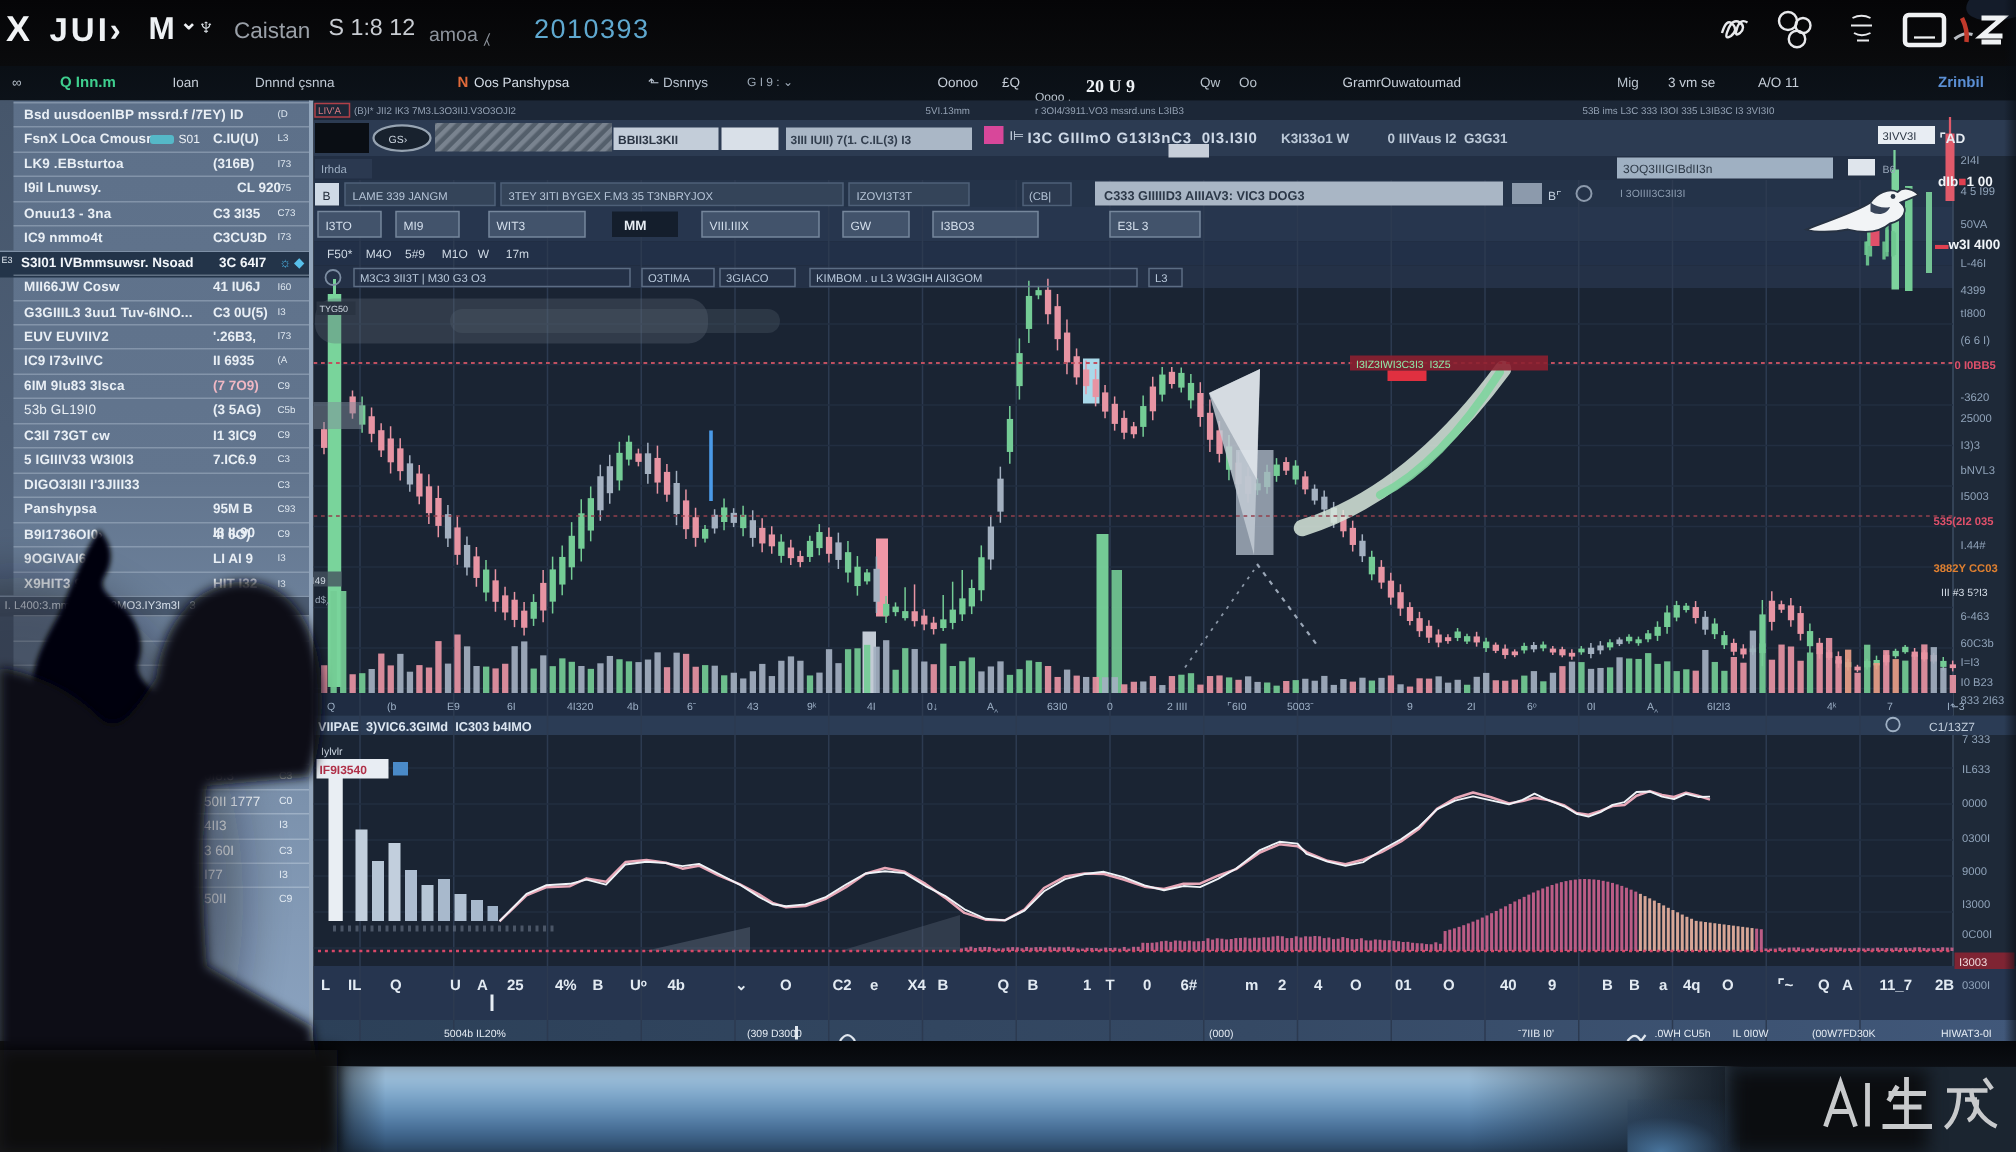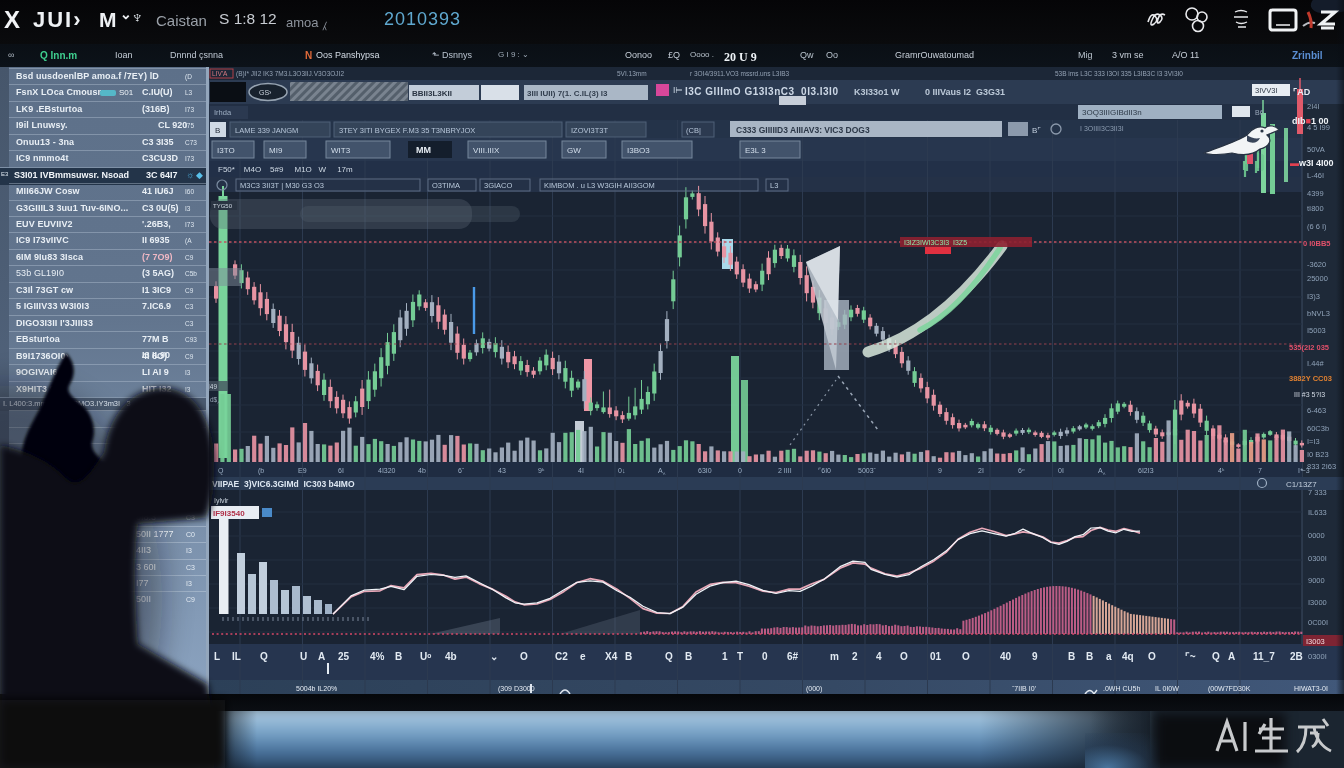--- a/index.html
+++ b/index.html
@@ -9,21 +9,21 @@
 <div class="ab" style="left:0;top:0;width:1344px;height:44px;background:linear-gradient(180deg,#050507,#0a0b0d);"></div>
 <div class="ab" style="left:1310px;top:-14px;width:60px;height:26px;background:#141c2a;border-radius:50%;transform:rotate(-15deg);"></div>
 <div class="t" style="left:4px;top:6px;color:#f2f4f6;font-size:24px;font-weight:bold;">X</div>
 <div class="t" style="left:33px;top:7px;color:#eef1f4;font-size:22px;font-weight:bold;letter-spacing:2px;">JUI›</div>
 <div class="t" style="left:99px;top:8px;color:#eef1f4;font-size:21px;font-weight:bold;">M</div>
 <div class="t" style="left:120px;top:6px;color:#eef1f4;font-size:14px;font-weight:bold;">⌄</div>
 <div class="t" style="left:131px;top:8px;color:#dfe5ea;font-size:17px;font-weight:bold;">♆</div>
 <div class="t" style="left:156px;top:12px;color:#9aa0a8;font-size:15px;">Caistan</div>
 <div class="t" style="left:219px;top:10px;color:#c8ccd2;font-size:15.5px;">S 1:8 12</div>
 <div class="t" style="left:286px;top:13px;color:#8d939c;font-size:13px;">amoa ⁁</div>
-<div class="t" style="left:356px;top:9px;color:#5fa8cf;font-size:18px;letter-spacing:1px;margin-left:28px;">2010393</div>
+<div class="t" style="left:356px;top:9px;color:#5fa8cf;font-size:18px;letter-spacing:1px;">2010393</div>
 <svg class="ab" style="left:1140px;top:4px;" width="200" height="30" viewBox="0 0 200 30">
 <g stroke="#e8e9ec" fill="none" stroke-width="1.6">
 <path d="M8,18 q3,-10 7,-6 q4,4 -1,8 q-5,3 -2,-4 q3,-8 8,-5 q4,3 0,7 q-4,3 -2,-3 q2,-7 7,-4"></path>
 <circle cx="52" cy="10" r="6"></circle>
         <circle cx="62" cy="13" r="5"></circle>
         <circle cx="58" cy="22" r="5.5"></circle>
 <path d="M95,8 q6,-3 12,0 M94,13 h14 M96,18 q5,3 11,0 M98,23 h8" stroke-width="1.3"></path>
 </g>
 <rect x="130" y="6" width="26" height="20" rx="2.5" fill="none" stroke="#f0f2f4" stroke-width="3"></rect>
 <line x1="136" y1="21" x2="150" y2="21" stroke="#f0f2f4" stroke-width="1.5"></line>
@@ -35,33 +35,33 @@
 <div class="t" style="left:8px;top:50px;color:#aeb8c2;font-size:9px;">∞</div>
 <div class="t" style="left:40px;top:50px;color:#3fcf8f;font-size:10px;"><b>Q Inn.m</b></div>
 <div class="t" style="left:115px;top:50px;color:#c6ced8;font-size:9px;">Ioan</div>
 <div class="t" style="left:170px;top:50px;color:#c0c9d4;font-size:9px;">Dnnnd çsnna</div>
 <div class="t" style="left:305px;top:50px;color:#e06a3a;font-size:10px;"><b>N</b></div>
 <div class="t" style="left:316px;top:50px;color:#d4dce6;font-size:9px;">Oos Panshypsa</div>
 <div class="t" style="left:432px;top:50px;color:#b9c3cf;font-size:9px;">⬑ Dsnnys</div>
 <div class="t" style="left:498px;top:50px;color:#9fabb8;font-size:8px;">G I 9 : ⌄</div>
 <div class="t" style="left:625px;top:50px;color:#c6ced8;font-size:9px;">Oonoo</div>
 <div class="t" style="left:668px;top:50px;color:#c6ced8;font-size:9px;">£Q</div>
-<div class="t" style="left:690px;top:50px;color:#b8c2cc;font-size:8px;text-align:right;">Oooo .</div>
+<div class="t" style="left:690px;top:60px;color:#b8c2cc;font-size:8px;text-align:right;">Oooo .</div>
 <div class="t" style="left:724px;top:50px;color:#eef2f6;font-size:10px;font-family:Liberation Serif, serif;"><b style="font-size:12px">20 U 9</b></div>
 <div class="t" style="left:800px;top:50px;color:#b8c2cc;font-size:9px;">Qw</div>
 <div class="t" style="left:826px;top:50px;color:#b8c2cc;font-size:9px;">Oo</div>
 <div class="t" style="left:895px;top:50px;color:#c6ced8;font-size:9px;">GramrOuwatoumad</div>
 <div class="t" style="left:1078px;top:50px;color:#b8c2cc;font-size:9px;">Mig</div>
 <div class="t" style="left:1112px;top:50px;color:#c6ced8;font-size:9px;">3 vm se</div>
 <div class="t" style="left:1172px;top:50px;color:#c6ced8;font-size:9px;">A/O 11</div>
 <div class="t" style="left:1292px;top:50px;color:#5b8fd4;font-size:10px;"><b>Zrinbil</b></div>
 <div class="ab" style="left:0;top:67px;width:207px;height:629px;background:linear-gradient(180deg,#5d7089 0%,#62758e 40%,#7c92ad 75%,#8ba3c0 100%);"></div>
 <div class="ab" style="left:0;top:67px;width:9px;height:629px;background:linear-gradient(180deg,#46566b,#5a6d88);"></div>
 <div class="ab" style="left:9px;top:68px;width:198px;height:17px;border-top:1px solid rgba(180,195,212,0.42);"></div>
-<div class="t" style="left:16px;top:71px;color:#e9eff5;font-size:9px;font-weight:bold;letter-spacing:0.1px;">Bsd  uusdoenlBP  amoa.f /7EY) lD</div>
+<div class="t" style="left:16px;top:71px;color:#e9eff5;font-size:9px;font-weight:bold;letter-spacing:0.1px;">Bsd  uusdoenlBP  mssrd.f /7EY) lD</div>
 <div class="t" style="left:142px;top:71px;color:#e9eff5;font-size:9px;font-weight:bold;"></div>
 <div class="t" style="left:185px;top:73px;color:#dde6ef;font-size:6.5px;">(D</div>
 <div class="ab" style="left:9px;top:84px;width:198px;height:17px;border-top:1px solid rgba(180,195,212,0.42);"></div>
 <div class="t" style="left:16px;top:87px;color:#e9eff5;font-size:9px;font-weight:bold;letter-spacing:0.1px;">FsnX LOca  Cmousr</div>
 <div class="t" style="left:142px;top:87px;color:#e9eff5;font-size:9px;font-weight:bold;text-align:center;">C.IU(U)</div>
 <div class="t" style="left:185px;top:89px;color:#dde6ef;font-size:6.5px;">L3</div>
 <div class="ab" style="left:100px;top:90px;width:16px;height:6px;background:#55b8c8;border-radius:2px;"></div>
 <div class="t" style="left:119px;top:88px;color:#eef3f8;font-size:8px;">S01</div>
 <div class="ab" style="left:9px;top:101px;width:198px;height:17px;border-top:1px solid rgba(180,195,212,0.42);"></div>
 <div class="t" style="left:16px;top:104px;color:#e9eff5;font-size:9px;font-weight:bold;letter-spacing:0.1px;">LK9  .EBsturtoa</div>
@@ -115,22 +115,22 @@
 <div class="t" style="left:185px;top:287px;color:#dde6ef;font-size:6.5px;">C9</div>
 <div class="ab" style="left:9px;top:298px;width:198px;height:17px;border-top:1px solid rgba(180,195,212,0.42);"></div>
 <div class="t" style="left:16px;top:301px;color:#e9eff5;font-size:9px;font-weight:bold;letter-spacing:0.1px;">5 IGIIIV33 W3I0I3</div>
 <div class="t" style="left:142px;top:301px;color:#e9eff5;font-size:9px;font-weight:bold;">7.IC6.9</div>
 <div class="t" style="left:185px;top:303px;color:#dde6ef;font-size:6.5px;">C3</div>
 <div class="ab" style="left:9px;top:315px;width:198px;height:17px;border-top:1px solid rgba(180,195,212,0.42);"></div>
 <div class="t" style="left:16px;top:318px;color:#e9eff5;font-size:9px;font-weight:bold;letter-spacing:0.1px;text-align:right;">DIGO3I3II I'3JIII33</div>
 <div class="t" style="left:142px;top:318px;color:#e9eff5;font-size:9px;font-weight:bold;margin-top:32px;">I3 IL90</div>
 <div class="t" style="left:185px;top:320px;color:#dde6ef;font-size:6.5px;">C3</div>
 <div class="ab" style="left:9px;top:331px;width:198px;height:17px;border-top:1px solid rgba(180,195,212,0.42);"></div>
-<div class="t" style="left:16px;top:334px;color:#e9eff5;font-size:9px;font-weight:bold;letter-spacing:0.1px;">EBsturtoa</div>
-<div class="t" style="left:142px;top:334px;color:#e9eff5;font-size:9px;font-weight:bold;">77M B</div>
+<div class="t" style="left:16px;top:334px;color:#e9eff5;font-size:9px;font-weight:bold;letter-spacing:0.1px;">Panshypsa</div>
+<div class="t" style="left:142px;top:334px;color:#e9eff5;font-size:9px;font-weight:bold;">95M B</div>
 <div class="t" style="left:185px;top:336px;color:#dde6ef;font-size:6.5px;">C93</div>
 <div class="ab" style="left:9px;top:348px;width:198px;height:17px;border-top:1px solid rgba(180,195,212,0.42);"></div>
 <div class="t" style="left:16px;top:351px;color:#e9eff5;font-size:9px;font-weight:bold;letter-spacing:0.1px;">B9I1736OI0›</div>
 <div class="t" style="left:142px;top:351px;color:#e9eff5;font-size:9px;font-weight:bold;">4I 6O)</div>
 <div class="t" style="left:185px;top:353px;color:#dde6ef;font-size:6.5px;">C9</div>
 <div class="ab" style="left:9px;top:364px;width:198px;height:17px;border-top:1px solid rgba(180,195,212,0.42);"></div>
 <div class="t" style="left:16px;top:367px;color:#e9eff5;font-size:9px;font-weight:bold;letter-spacing:0.1px;">9OGIVAI6</div>
 <div class="t" style="left:142px;top:367px;color:#e9eff5;font-size:9px;font-weight:bold;">LI AI 9</div>
 <div class="t" style="left:185px;top:369px;color:#dde6ef;font-size:6.5px;">I3</div>
 <div class="ab" style="left:9px;top:381px;width:198px;height:17px;border-top:1px solid rgba(180,195,212,0.42);"></div>

